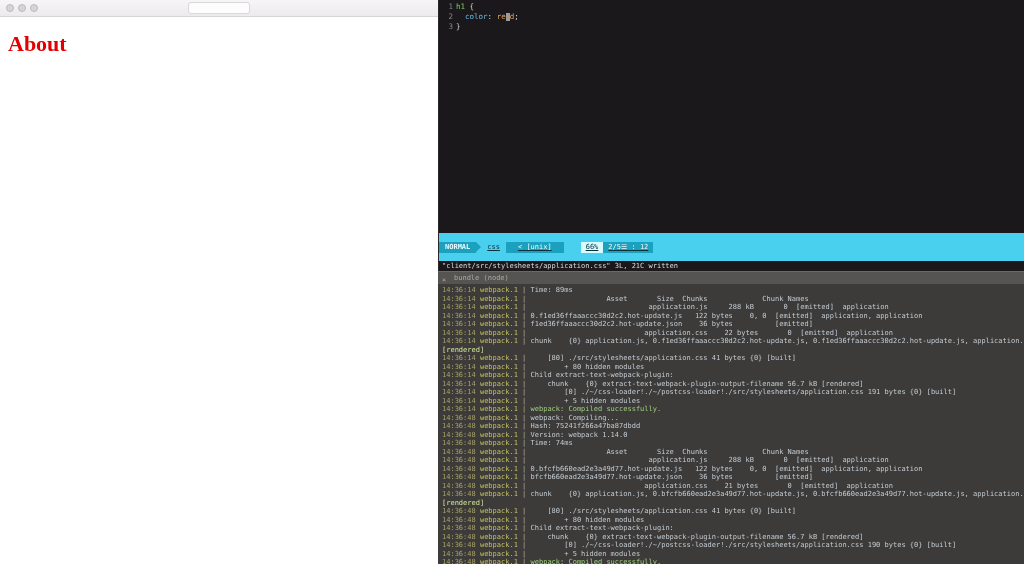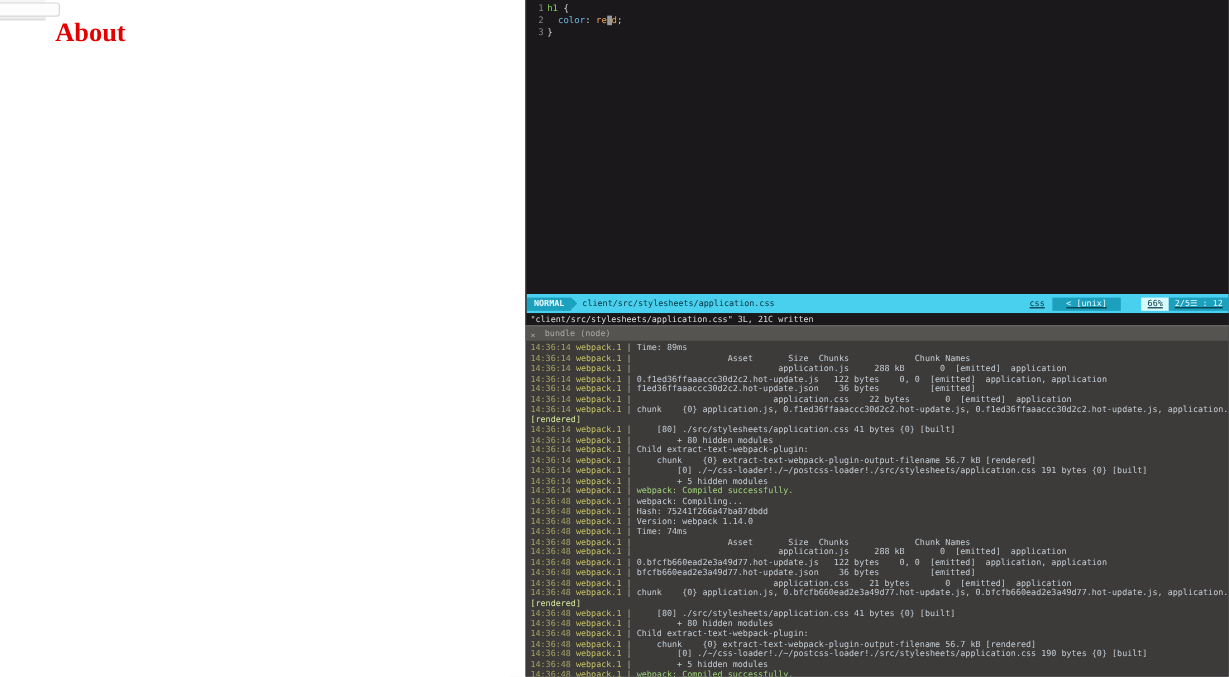--- a/index.html
+++ b/index.html
@@ -15,21 +15,21 @@
     display: flex;
     width: 1024px;
     height: 564px;
   }
   
   .browser {
     width: 438px;
     height: 564px;
     background: #fff;
     display: flex;
-    flex-direction: row;
+    flex-direction: column;
     box-sizing: border-box;
   }
   .browser-chrome {
     height: 16px;
     background: linear-gradient(#f7f5f7, #eceaec);
     border-bottom: 1px solid #d6d4d6;
     display: flex;
     align-items: center;
     font-size: 7px;
     color: #666;
@@ -116,21 +116,21 @@
     height: 8px;
     background: #9a9a9a;
     vertical-align: text-bottom;
   }
   
   .vim-status {
     position: absolute;
     bottom: 10px;
     left: 0;
     right: 0;
-    height: 16px;
+    height: 28px;
     background: #48d0ee;
     color: #08323d;
     font-size: 7px;
     line-height: 11px;
     display: flex;
     align-items: center;
   }
   .vim-mode {
     background: #1ba0bd;
     color: #e9fbff;
@@ -270,21 +270,20 @@
           </div>
           <div class="editor-line">
             <span class="gutter">3</span>
             <span class="code"><span class="tok-brace">}</span></span>
           </div>
         </div>
 
       <div class="vim-status">
         <span class="vim-mode">NORMAL</span>
         <span class="vim-chevron"></span>
-        <span class="vim-path">client/src/stylesheets/application.css</span>
         <span class="vim-right">
           <span class="vim-ft">css</span>
           <span class="vim-enc">&lt; [unix]</span>
           <span class="vim-pct">66%</span>
           <span class="vim-pos">2/5☰ : 12</span>
         </span>
       </div>
       <div class="vim-msg">"client/src/stylesheets/application.css" 3L, 21C written</div>
     </div>
 

